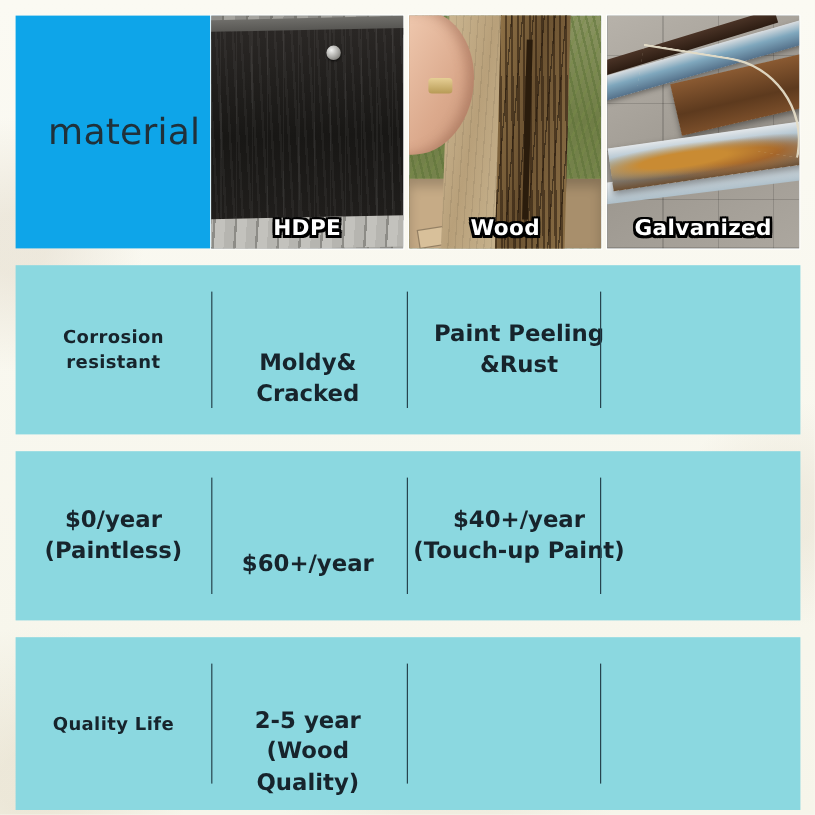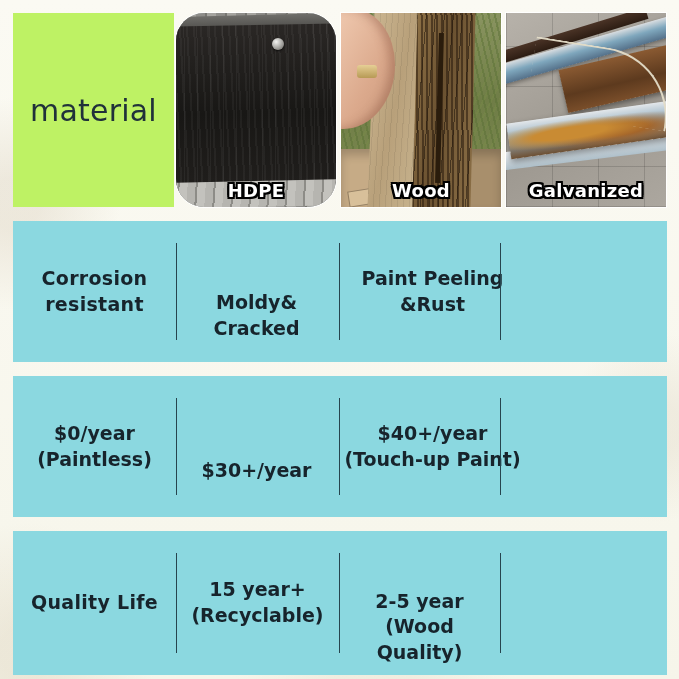--- a/index.html
+++ b/index.html
@@ -21,34 +21,34 @@
       radial-gradient(circle at 55% 99%, rgba(212,200,178,.18) 0 5%, rgba(0,0,0,0) 18%),
       linear-gradient(#fbfaf3,#f6f5ea);
   }
 
   .table{position:absolute;left:13px;top:13px;width:654px;}
 
   
   .hdr{position:relative;height:194px;}
   .hdr-title{
     position:absolute;left:0;top:0;width:161px;height:194px;
-    background:#bef264;
-    display:flex;align-items:center;justify-content:center;
+    background:#0ea5e9;
+    display:flex;align-items:center;justify-content:center;padding-left:10px;
   }
   .hdr-title span{
     font-size:30px;color:#20313a;letter-spacing:.2px;
     font-family:"DejaVu Sans",sans-serif;
   }
 
   .photo{
     position:absolute;top:0;width:160px;height:194px;
     overflow:hidden;background:#9aa3a6;
     box-shadow:0 0 0 1px rgba(255,255,255,.85);
   }
-  .photo.p1{left:163px;border-radius:28px;}
+  .photo.p1{left:163px;}
   .photo.p2{left:328px;}
   .photo.p3{left:493px;}
 
   .photo .scene{position:absolute;inset:0;}
 
   
   .hdpe-deck{
     position:absolute;inset:0;
     background:
       repeating-linear-gradient(96deg,#8e8d89 0 9px,#777671 9px 11px,#a5a49f 11px 20px);
@@ -190,21 +190,21 @@
   }
   .cell.c0{width:163px;}
   .cell.c1{width:163px;}
   .cell.c2{width:161px;margin-top:48px;}
   .cell.c3{width:191px;border-radius:24px;}
   .cell .txt{
     font-family:"DejaVu Sans",sans-serif;
     font-weight:bold;color:#17242c;line-height:1.35;
     font-size:19px;
   }
-  .cell.c0 .txt{font-size:19px;letter-spacing:.3px;}
+  .cell.c0 .txt{font-size:15px;letter-spacing:.3px;}
   .divider{
     position:absolute;top:22px;bottom:22px;width:1px;background:#26444e;
   }
   .d1{left:163px;}
   .d2{left:326px;}
   .d3{left:487px;}
 </style>
 </head>
 <body>
 
@@ -270,37 +270,34 @@
     <div class="divider d1"></div>
     <div class="divider d2"></div>
     <div class="divider d3"></div>
   </div>
 
   <div class="row">
     <div class="cell c1">
       <div class="txt">$0/year<br>(Paintless)</div>
     </div>
     <div class="cell c2">
-      <div class="txt">$30+/year</div>
+      <div class="txt">$60+/year</div>
     </div>
     <div class="cell c3">
       <div class="txt">$40+/year<br>(Touch-up Paint)</div>
     </div>
     <div class="divider d1"></div>
     <div class="divider d2"></div>
     <div class="divider d3"></div>
   </div>
 
   <div class="row tall">
     <div class="cell c0">
       <div class="txt">Quality  Life</div>
     </div>
-    <div class="cell c1">
-      <div class="txt">15 year+<br>(Recyclable)</div>
-    </div>
     <div class="cell c2">
       <div class="txt">2-5 year<br>(Wood Quality)</div>
     </div>
     <div class="divider d1"></div>
     <div class="divider d2"></div>
     <div class="divider d3"></div>
   </div>
 
 </div>
 

